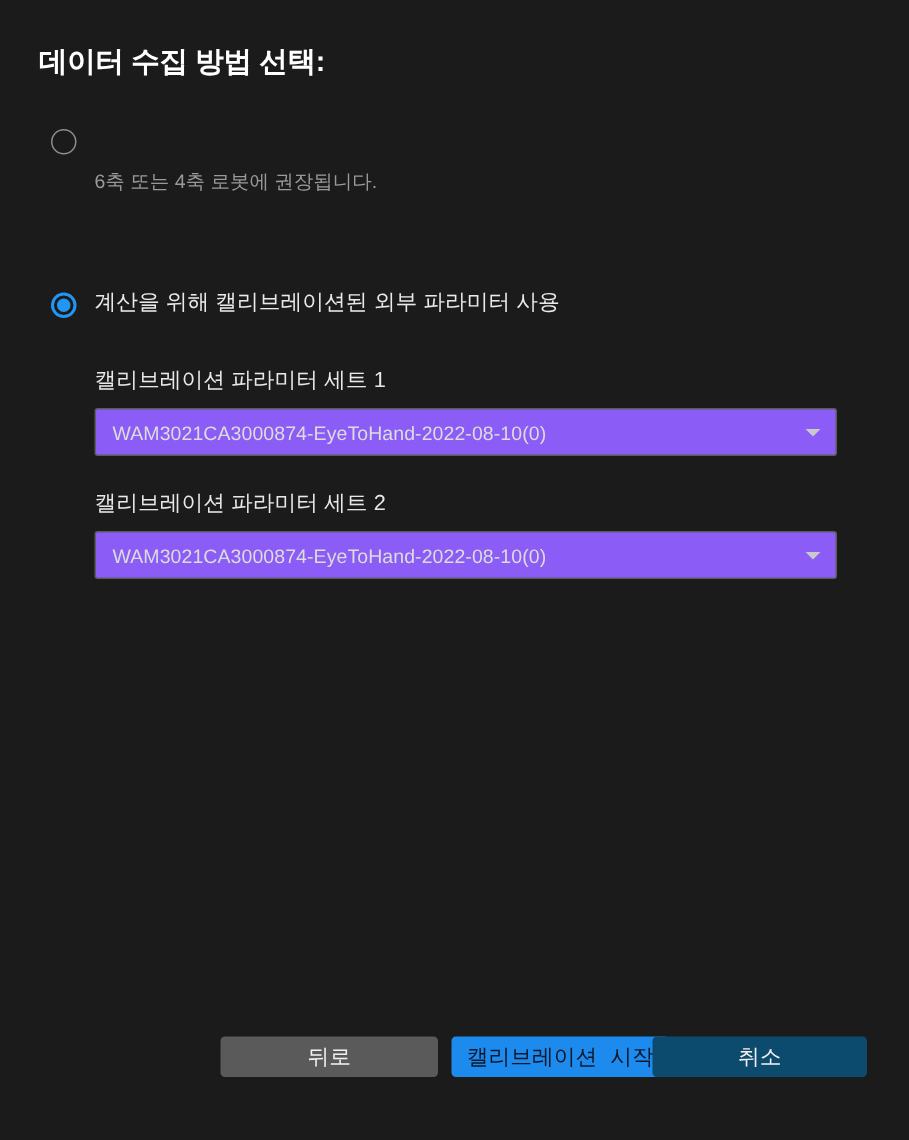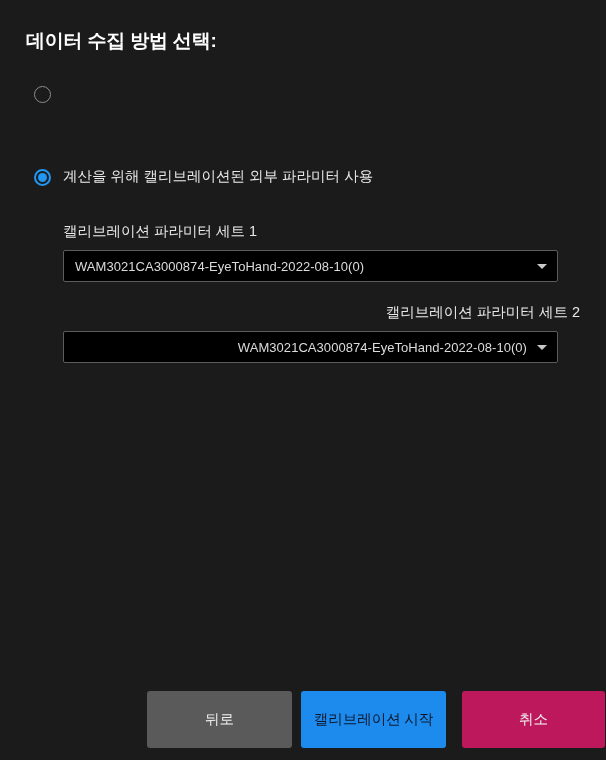--- a/index.html
+++ b/index.html
@@ -115,36 +115,36 @@
     left: 0;
     right: 0;
     top: 222px;
   }
 
   .field {
     padding: 0 26px 0 63px;
   }
   .field + .field {
     margin-top: 21px;
-    text-align: right;
   }
 
   .field-label {
     font-size: 14.5px;
     color: #e8e8e8;
     margin-bottom: 9px;
     white-space: nowrap;
+    margin-top: 22px;
   }
 
   .select {
     position: relative;
     height: 32px;
     width: 495px;
     max-width: 100%;
-    background: #000000;
+    background: #8b5cf6;
     border: 1px solid #5c5c5c;
     border-radius: 2px;
     box-sizing: border-box;
     display: flex;
     align-items: center;
     cursor: pointer;
   }
   .select-value {
     font-size: 13px;
     color: #dcdcdc;
@@ -176,24 +176,24 @@
     position: absolute;
     left: 0;
     right: 0;
     bottom: 0;
     height: 80px;
   }
 
   .btn {
     position: absolute;
     top: 11px;
-    height: 57px;
+    height: 27px;
     border: none;
     border-radius: 3px;
-    font-family: Liberation Serif, serif;
+    font-family: Liberation Mono, monospace;
     font-size: 14.5px;
     color: #f0f0f0;
     cursor: pointer;
     padding: 0;
     display: flex;
     align-items: center;
     justify-content: center;
     white-space: nowrap;
   }
   .btn-back {
@@ -201,39 +201,40 @@
     width: 145px;
     background: #5a5a5a;
   }
   .btn-start {
     left: 301px;
     width: 145px;
     background: #1d8bee;
     color: #0f172a;
   }
   .btn-cancel {
-    left: 462px;
+    left: 435px;
     width: 143px;
-    background: #be185d;
+    background: #0c4a6e;
   }
 </style>
 </head>
 <body>
 
 <div class="dialog">
 
   <div class="content">
 
     <div class="page-title">데이터 수집 방법 선택:</div>
 
     <div class="option-group">
 
       <div class="option-row">
         <span class="radio off"></span>
       </div>
+      <div class="option-help">6축 또는 4축 로봇에 권장됩니다.</div>
 
       <div class="option-row second">
         <span class="radio on"></span>
         <span class="option-label">계산을 위해 캘리브레이션된 외부 파라미터 사용</span>
       </div>
 
     </div>
 
     <div class="fields">
 

